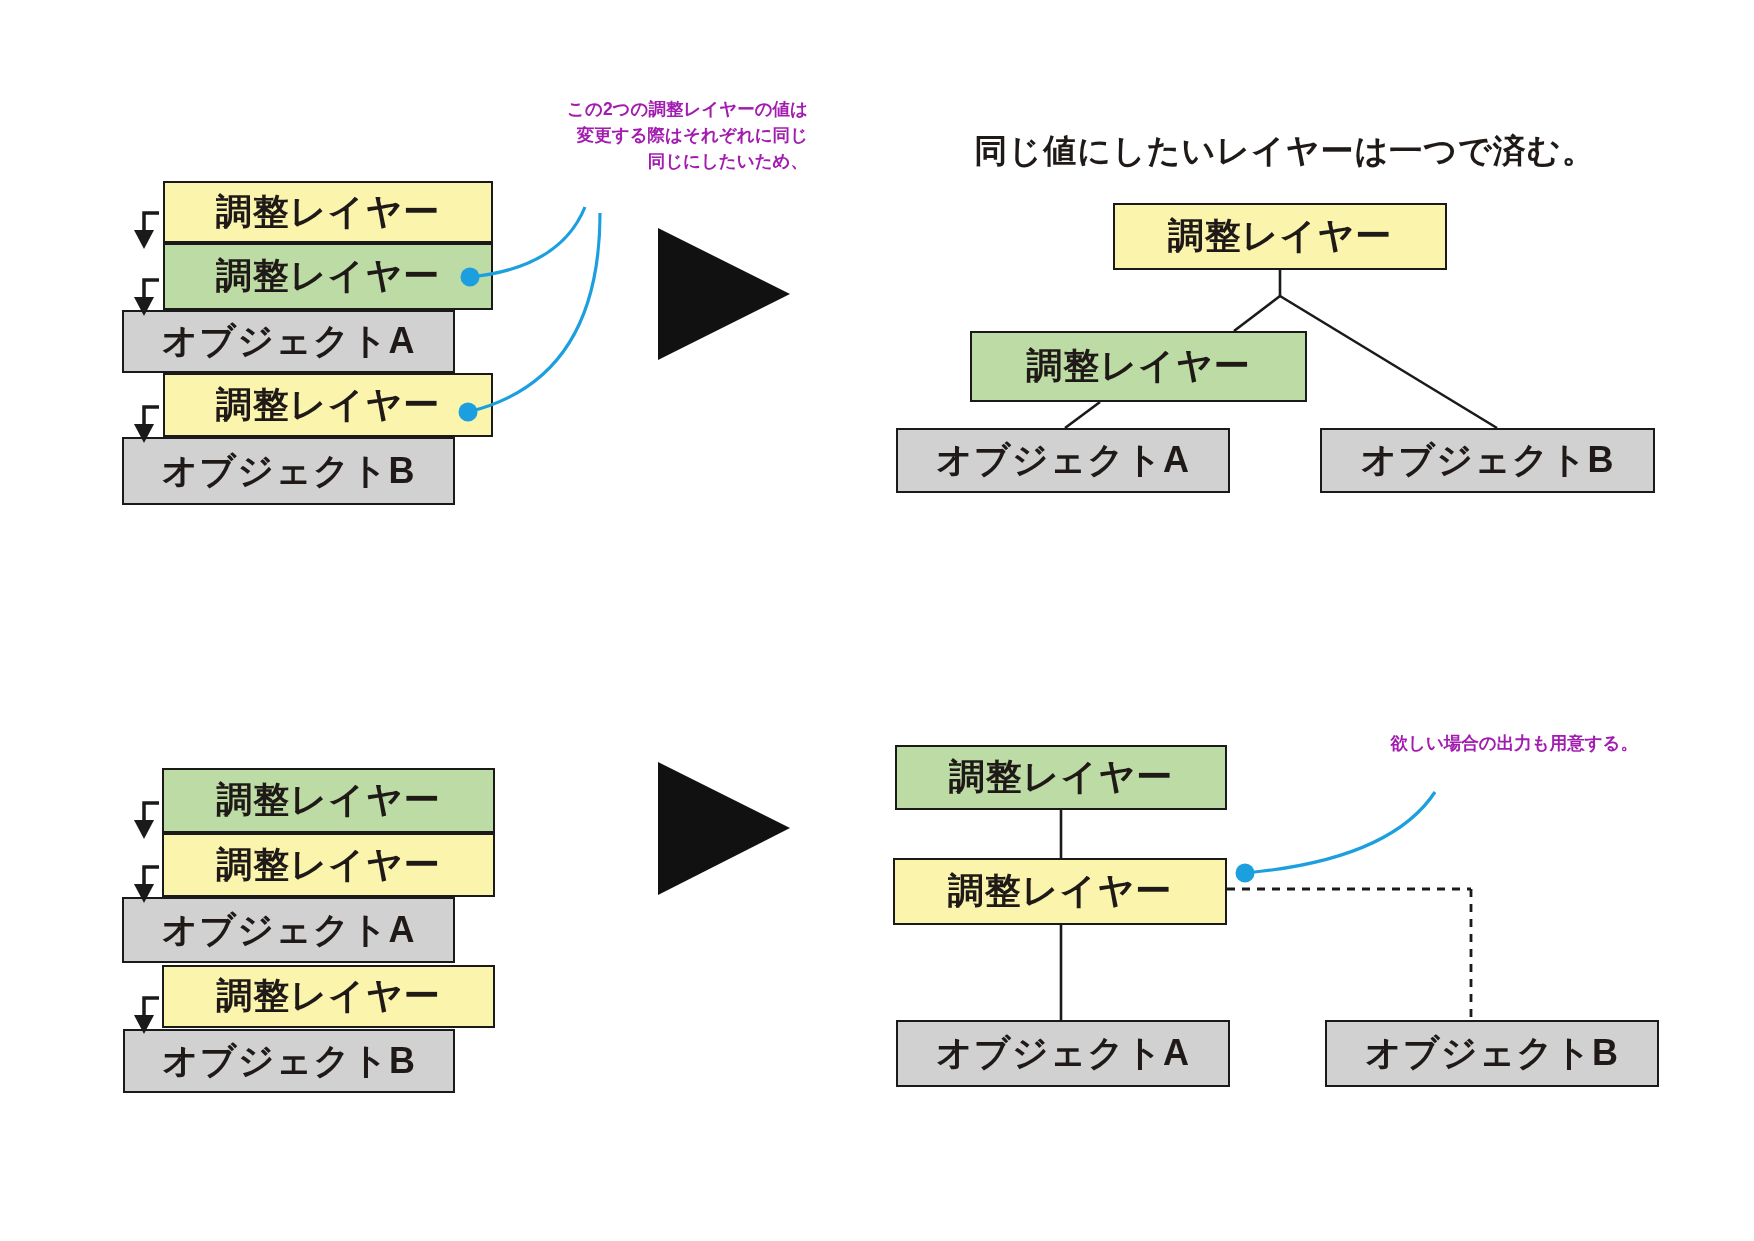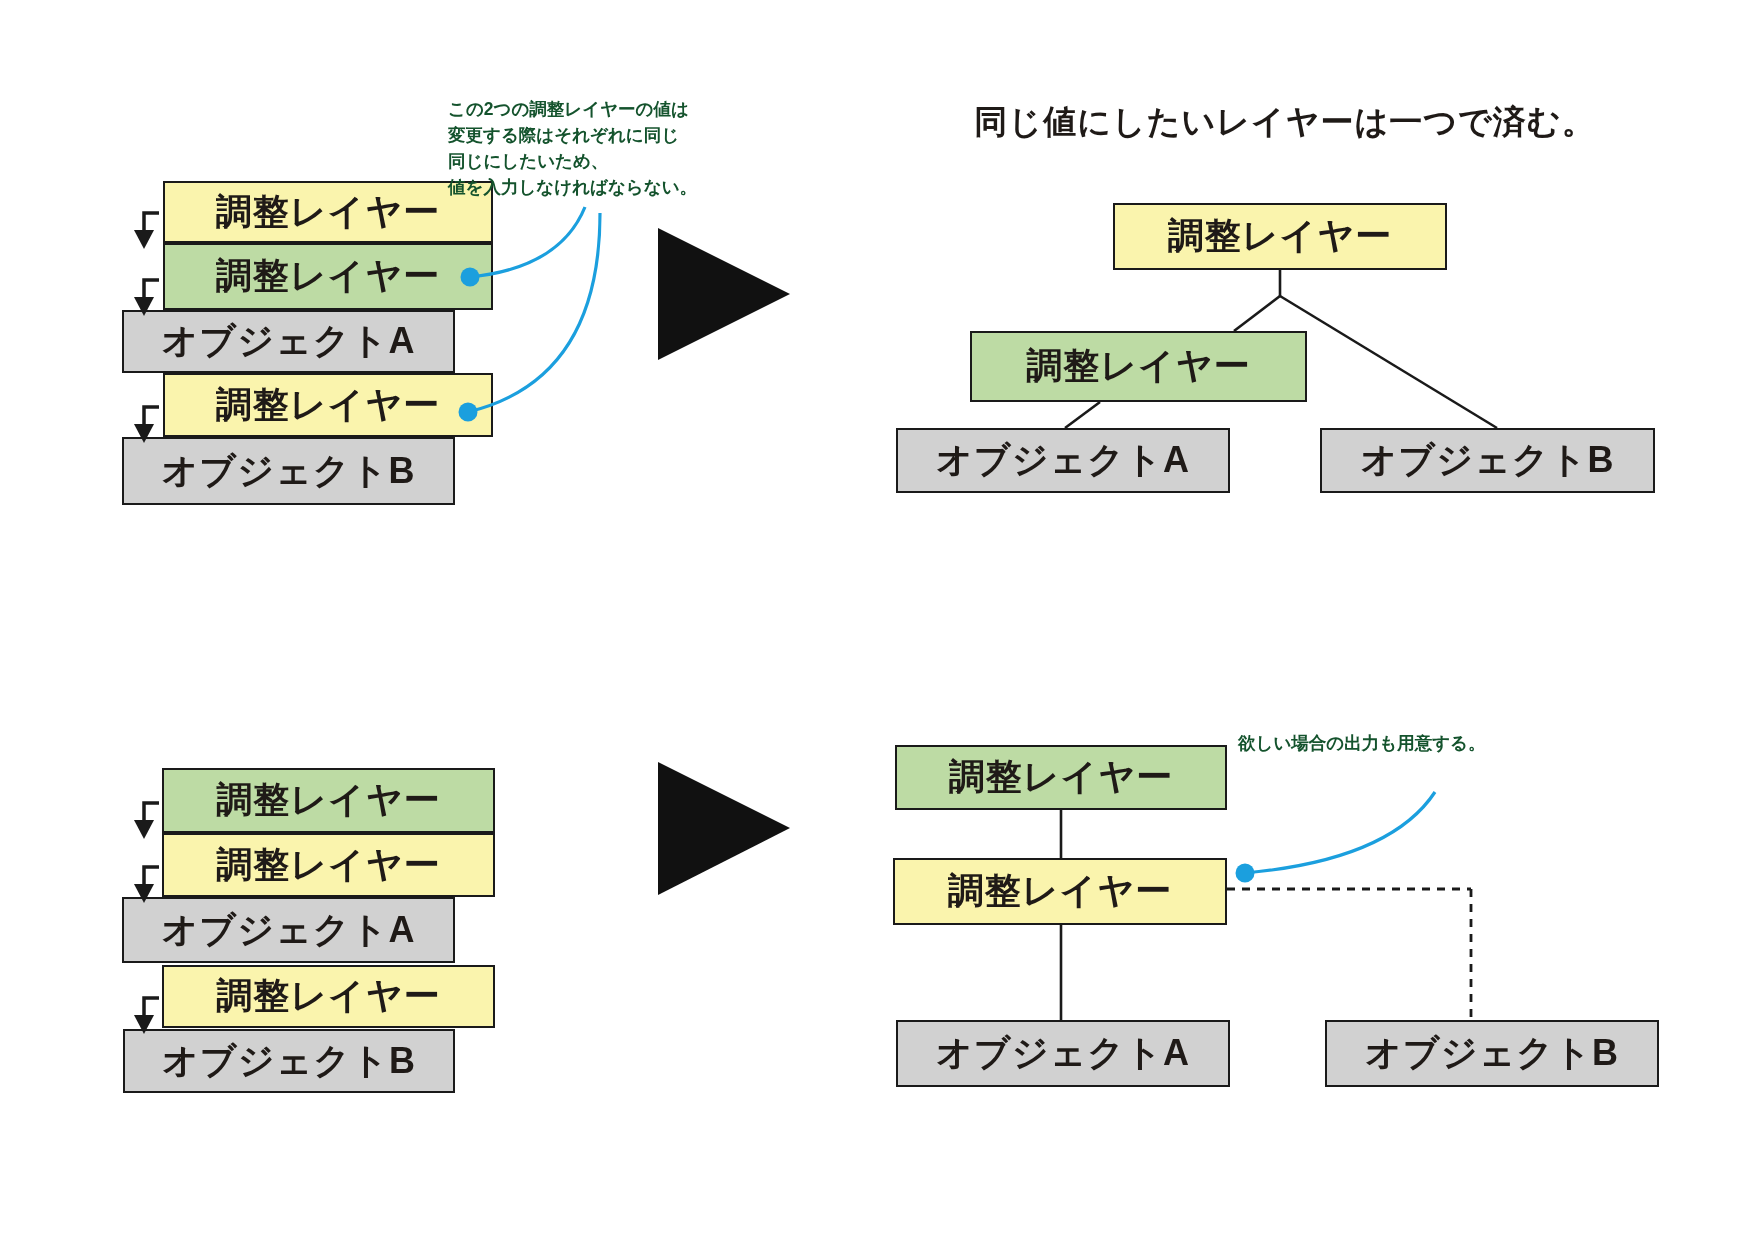--- a/index.html
+++ b/index.html
@@ -9,45 +9,44 @@
   }
   .layer-box{
     position:absolute;display:flex;align-items:center;justify-content:center;
     border:2.5px solid #1a1a1a;box-sizing:border-box;
     font-size:36px;font-weight:900;letter-spacing:1px;white-space:nowrap;
   }
   .yellow{background:#faf4ad;}
   .green{background:#bddba4;}
   .gray{background:#d1d1d1;text-align:right;}
   .note{
-    position:absolute;text-align:left;font-size:17.5px;font-weight:700;
-    line-height:26px;color:#14532d;white-space:nowrap;
+    position:absolute;text-align:right;font-size:17.5px;font-weight:700;
+    line-height:26px;color:#a21caf;white-space:nowrap;
   }
   .title{
     position:absolute;text-align:center;font-size:33px;font-weight:900;
-    letter-spacing:1px;color:#1f1a17;white-space:nowrap;
+    letter-spacing:1px;color:#1f1a17;white-space:nowrap;margin-top:29px;
   }
   svg.overlay{position:absolute;left:0;top:0;width:1754px;height:1241px;pointer-events:none;}
 </style>
 </head>
 <body>
 
 <div class="canvas">
 
   <div class="layer-box yellow" style="left:163px;top:181px;width:330px;height:62px;">調整レイヤー</div>
   <div class="layer-box green" style="left:163px;top:243px;width:330px;height:67px;">調整レイヤー</div>
   <div class="layer-box gray" style="left:122px;top:310px;width:333px;height:63px;">オブジェクトA</div>
   <div class="layer-box yellow" style="left:163px;top:373px;width:330px;height:64px;">調整レイヤー</div>
   <div class="layer-box gray" style="left:122px;top:437px;width:333px;height:68px;">オブジェクトB</div>
 
   <div class="note" style="left:448px;top:96px;width:360px;">
     <div>この2つの調整レイヤーの値は</div>
     <div>変更する際はそれぞれに同じ</div>
     <div>同じにしたいため、</div>
-    <div>値を入力しなければならない。</div>
   </div>
 
   <div class="title" style="left:905px;top:100px;width:760px;">同じ値にしたいレイヤーは一つで済む。</div>
 
   <div class="layer-box yellow" style="left:1113px;top:203px;width:334px;height:67px;">調整レイヤー</div>
   <div class="layer-box green" style="left:970px;top:331px;width:337px;height:71px;">調整レイヤー</div>
   <div class="layer-box gray" style="left:896px;top:428px;width:334px;height:65px;">オブジェクトA</div>
   <div class="layer-box gray" style="left:1320px;top:428px;width:335px;height:65px;">オブジェクトB</div>
 
   <div class="layer-box green" style="left:162px;top:768px;width:333px;height:65px;">調整レイヤー</div>

